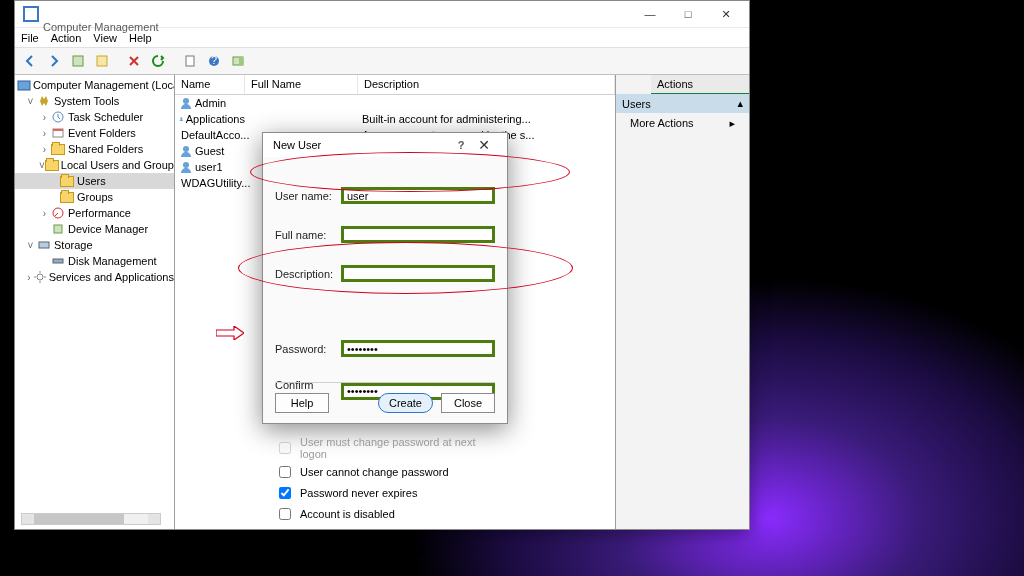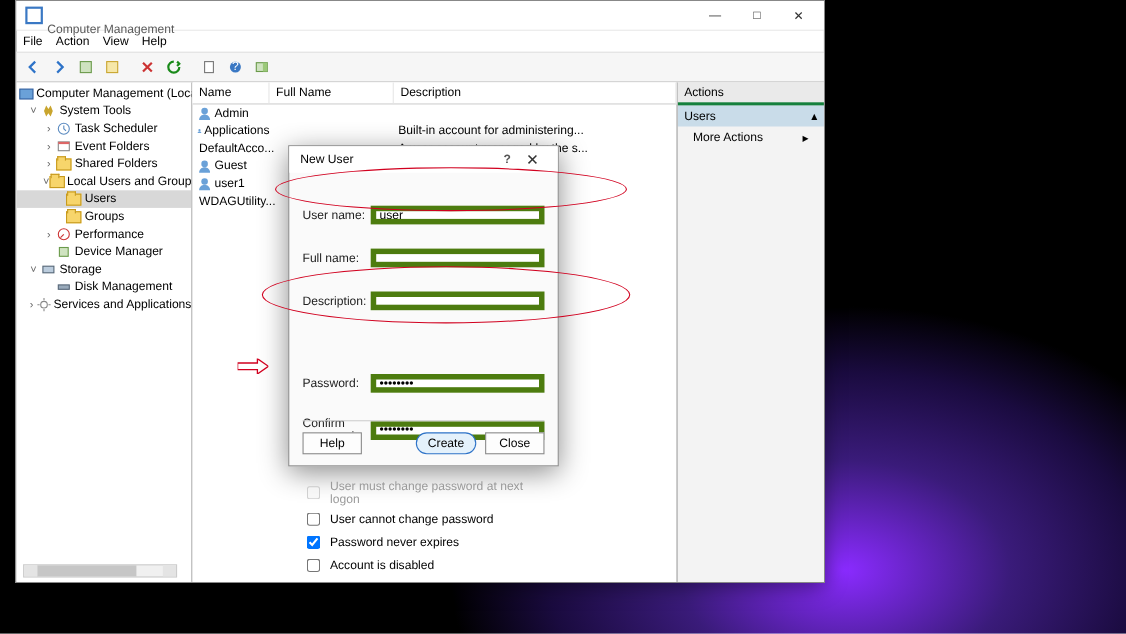--- a/index.html
+++ b/index.html
@@ -34,38 +34,38 @@
   .fld::before{content:"";position:absolute;top:-3px;left:0;width:6px;height:3px;background:#f7d56b;border:1px solid #c79a1e;border-bottom:none;}
   .list { flex:1; border-right:1px solid #9c9c9c; background:#fff; position:relative;}
   .list-header { display:flex; height:20px; border-bottom:1px solid #d0d0d0; background:#fff;}
   .list-header div { padding:3px 6px; border-right:1px solid #e6e6e6;}
   .list-row { display:flex; height:16px; align-items:center;}
   .list-row .c1{width:70px; padding-left:4px; display:flex;align-items:center;gap:2px;}
   .list-row .c2{width:113px; padding-left:4px;}
   .list-row .c3{flex:1; padding-left:4px;}
   .usr-ic{width:14px;height:14px;}
   .actions { width:133px; background:#f3f3f3; }
-  .actions-hdr { background:#eaeaea; padding:3px 6px; border-bottom:3px solid #15803d; font-weight:400;}
+  .actions-hdr { background:#eaeaea; padding:3px 6px; border-bottom:1px solid #15803d; font-weight:400;margin-left:35px;}
   .actions-sub { background:#c9dce9; padding:3px 6px; display:flex; justify-content:space-between; align-items:center;}
   .actions-item { padding:4px 14px; display:flex; justify-content:space-between;}
   .hscroll { position:absolute; bottom:4px; left:6px; width:140px; height:12px; background:#f0f0f0; border:1px solid #ccc;}
   .hscroll::before, .hscroll::after{content:"";position:absolute;top:0;width:12px;height:10px;background:#e4e4e4;}
   .hscroll::before{left:0;} .hscroll::after{right:0;}
   .hscroll .thumb{position:absolute;left:12px;top:0;width:90px;height:10px;background:#c6c6c6;}
 
   
   .dialog { position:absolute; left:262px; top:132px; width:246px; height:292px; background:#fafafa; border:1px solid #8c8c8c; box-shadow:0 6px 24px rgba(0,0,0,.45); z-index:10;}
   .dlg-title { height:24px; display:flex; align-items:center; padding:0 10px; background:#fff;}
   .dlg-title .t{flex:1;}
   .dlg-title .q{width:20px;text-align:center;font-weight:bold;color:#555;}
   .dlg-title .x{width:26px;text-align:center;font-size:14px;color:#333;}
   .dlg-body { padding: 8px 12px; }
   .frow { display:flex; align-items:center; margin:22px 0; }
   .frow label { width:82px; color:#222; }
-  .frow .inp { flex:1; height:17px; border:5px solid #4d7c0f; background:#fff; padding:1px 3px; font-size:11px; }
+  .frow .inp { flex:1; height:17px; border:3px solid #4d7c0f; background:#fff; padding:1px 3px; font-size:11px; }
   .chk { display:flex; align-items:center; gap:6px; margin:3px 0; }
   .chk input{width:12px;height:12px;}
   .chk.disabled{color:#9a9a9a;}
   .dlg-buttons { position:absolute; bottom:10px; left:12px; right:12px; display:flex; gap:8px; border-top:1px solid #cfcfcf; padding-top:10px;}
   .btn { height:20px; border:1px solid #8a8a8a; background:#fdfdfd; padding:0 10px; font-size:11px; display:flex;align-items:center;justify-content:center; min-width:54px;}
   .btn.primary{background:#e4f1fb;border-color:#2e73c8;border-radius:10px;}
   .spacer{flex:1;}
   .pw-under{border-bottom:1px solid #2e73c8;}
 
   

